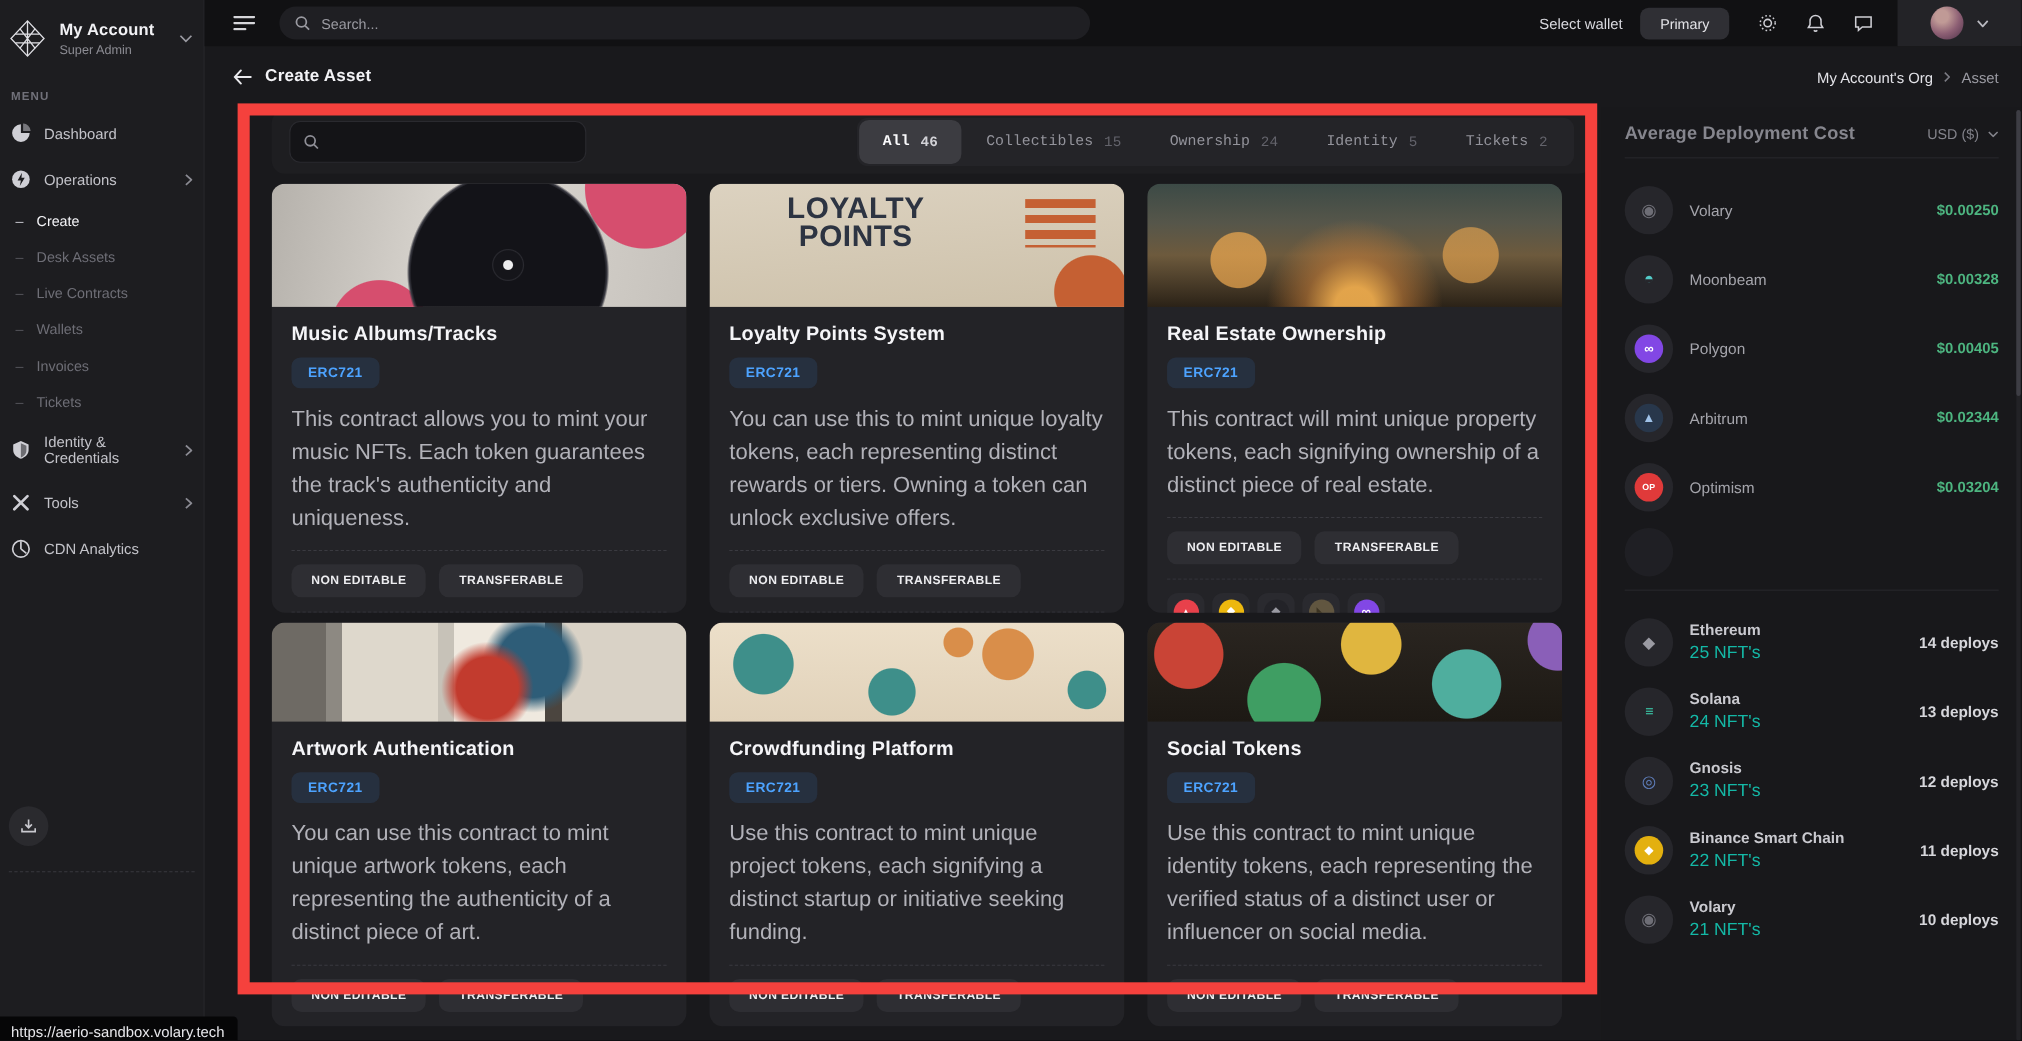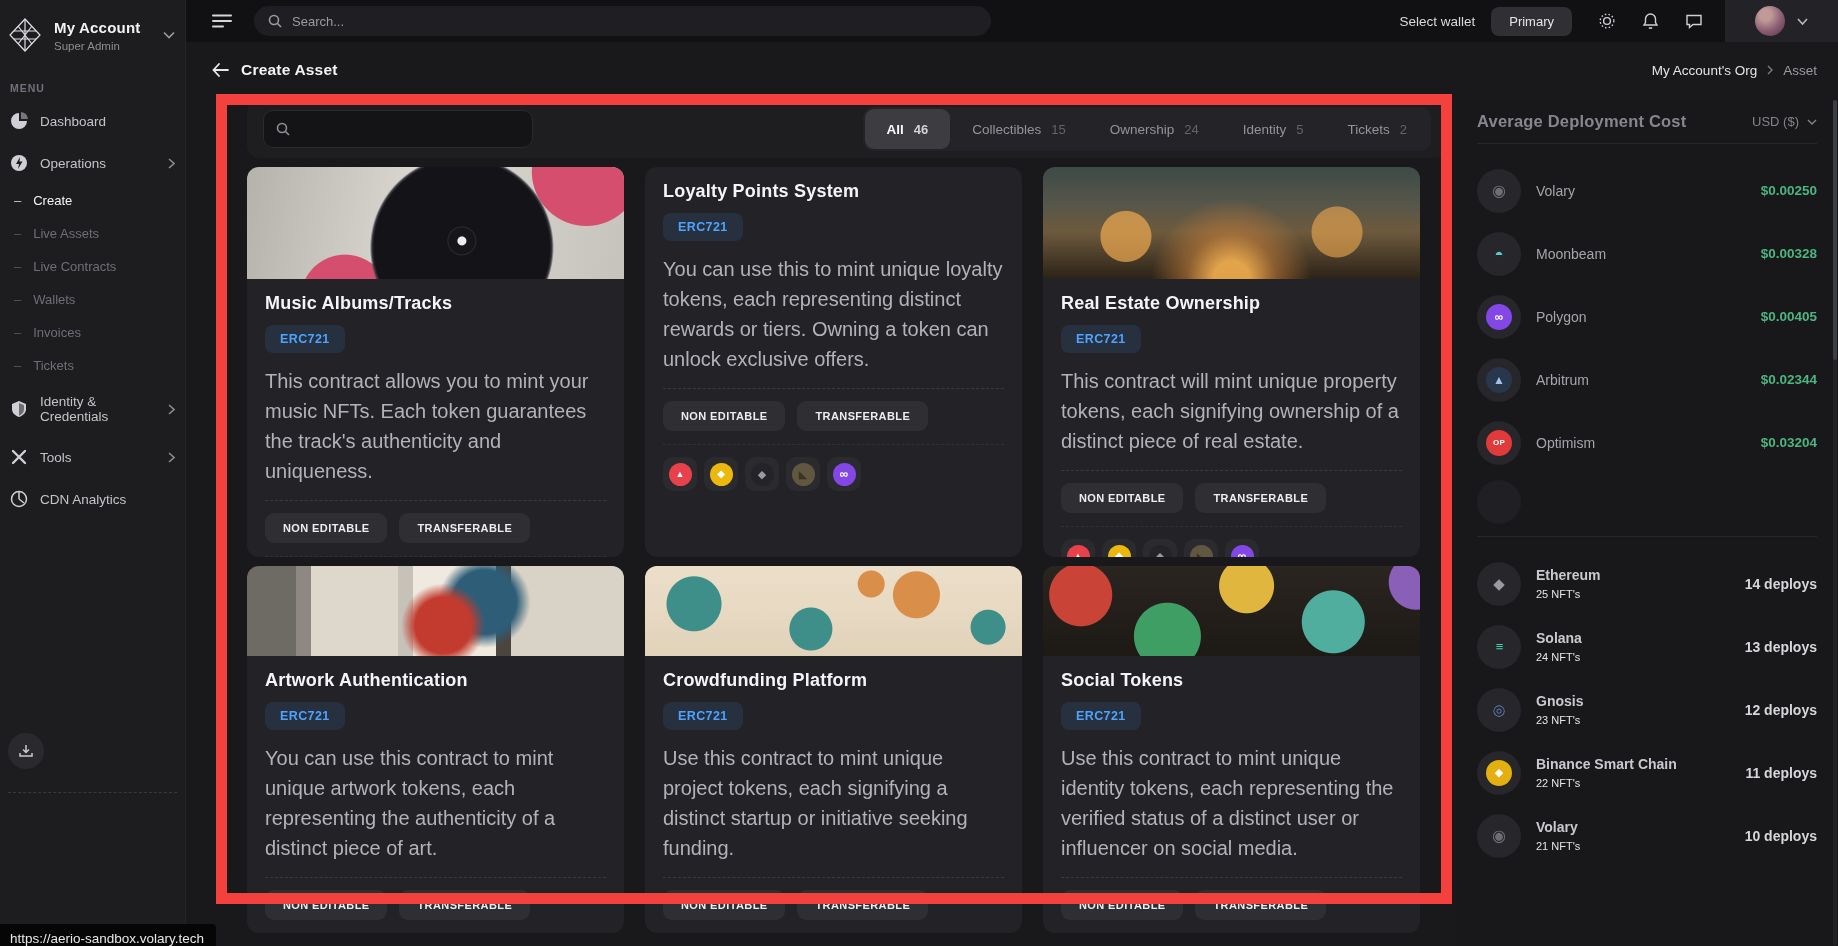--- a/index.html
+++ b/index.html
@@ -54,21 +54,21 @@
   .crumb-sep { color:#7c7c84; }
   .crumb-page { color:#9a9aa2; }
 
   
   .main { position:absolute; left:186px; top:98px; width:1270px; height:848px; padding:2px 16px 0 61px; }
   .toolbar { width:1200px; height:58px; background:#1e1e21; border-radius:12px; display:flex; align-items:center; justify-content:space-between; padding:0 16px; }
   .c-search { width:270px; height:38px; background:#141417; border:1px solid #2a2a2f; border-radius:10px; display:flex; align-items:center; gap:8px; padding:0 12px; }
   .c-search svg { color:#8f8f97; }
   .c-search input { background:transparent; border:0; outline:none; color:#d5d5da; width:210px; font-family:"Liberation Sans",sans-serif; }
   .tabs { background:#242428; border-radius:10px; height:44px; display:flex; align-items:center; padding:0 2px; }
-  .tab { display:flex; align-items:center; gap:10px; padding:0 22px; height:40px; border-radius:9px; font-size:13.5px; color:#93939b; cursor:pointer; }
+  .tab { display:flex; align-items:center; gap:10px; padding:0 22px; height:40px; border-radius:9px; font-size:13.5px; color:#93939b; cursor:pointer;font-family:Liberation Mono, monospace; }
   .tab .cnt { color:#63636b; font-size:13px; }
   .tab.active { background:#3c3c41; color:#fafafc; font-weight:bold; }
   .tab.active .cnt { color:#d2d2d7; font-weight:bold; }
 
   .grid { margin-top:9px; display:flex; flex-wrap:wrap; gap:21px; width:1200px; }
   .card { width:377px; background:#232327; border-radius:12px; overflow:hidden; cursor:pointer; }
   .row1 .card { height:390px; }
   .row2 .card { height:367px; }
   .card-img { height:112px; position:relative; overflow:hidden; }
   .row2 .card-img { height:90px; }
@@ -132,21 +132,21 @@
   .panel-title { color:#86868e; font-size:16.5px; font-weight:bold; letter-spacing:.2px; }
   .panel-filter { display:flex; align-items:center; gap:8px; color:#83838b; font-size:13px; cursor:pointer; }
   .panel-hr { border-top:1px solid #27272b; margin-top:12px; }
   .net-row { display:flex; align-items:center; gap:15px; height:63px; }
   .net-ico { width:44px; height:44px; border-radius:50%; background:#26262b; display:flex; align-items:center; justify-content:center; flex:0 0 auto; }
   .net-name { color:#a4a4ab; font-size:14px; flex:1; }
   .net-cost { color:#4db580; font-size:13.5px; font-weight:bold; }
   .rows1 { padding-top:15px; }
   .partial-ico { margin-top:6px; opacity:.55; }
   .pop-name { color:#c9c9cf; font-size:14px; font-weight:bold; }
-  .pop-sub { color:#e5e5e5; font-size:11px; margin-top:5px; }
+  .pop-sub { color:#14b8a6; font-size:16px; margin-top:5px; }
   .pop-dep { color:#d6d6db; font-size:14px; font-weight:bold; }
   .pop-mid { flex:1; }
   .n-eth2{color:#9a9aa2;font-size:15px} .n-sol{color:#3dd6b4;font-size:13px;letter-spacing:-1px}
   .n-gno{color:#5d7bb6;font-size:15px}
   .coin44 { width:26px; height:26px; border-radius:50%; display:flex; align-items:center; justify-content:center; }
   .v-spiral { color:#6e6e76; font-size:16px; }
   .n-moon { color:#53cbc8; font-size:15px; }
   .n-arb { background:#28374b; color:#9fc2e8; font-size:12px; }
   .n-op { background:#e03a3a; color:#fff; font-weight:bold; font-size:8px; letter-spacing:.3px; }
   .n-bsc2 { background:#e3b00f; color:#fff; font-size:11px; }
@@ -204,21 +204,21 @@
       <span class="chev">
         <svg width="7" height="11" viewBox="0 0 7 11" fill="none" stroke="currentColor" stroke-width="1.6">
             <path d="M1 1 L6 5.5 L1 10"></path>
           </svg>
       </span>
     </div>
     <div class="smi active">
         <span>Create</span>
       </div>
     <div class="smi">
-        <span>Live Assets</span>
+        <span>Desk Assets</span>
       </div>
     <div class="smi">
         <span>Live Contracts</span>
       </div>
     <div class="smi">
         <span>Wallets</span>
       </div>
     <div class="smi">
         <span>Invoices</span>
       </div>
@@ -392,20 +392,23 @@
                 <span class="coin c-ftm">◣</span>
               </span>
             <span class="chip">
                 <span class="coin c-poly">∞</span>
               </span>
           </div>
         </div>
       </div>
 
       <div class="card">
+        <div class="card-img img-loyalty">
+          <span class="img-text">LOYALTY POINTS</span>
+        </div>
         <div class="card-body">
           <div class="card-title">Loyalty Points System</div>
           <span class="erc-badge">ERC721</span>
           <div class="card-desc">You can use this to mint unique loyalty tokens, each representing distinct rewards or tiers. Owning a token can unlock exclusive offers.</div>
           <div class="dotline"></div>
           <div class="flags">
             <span class="flag">NON EDITABLE</span>
             <span class="flag">TRANSFERABLE</span>
           </div>
           <div class="dotline2"></div>

